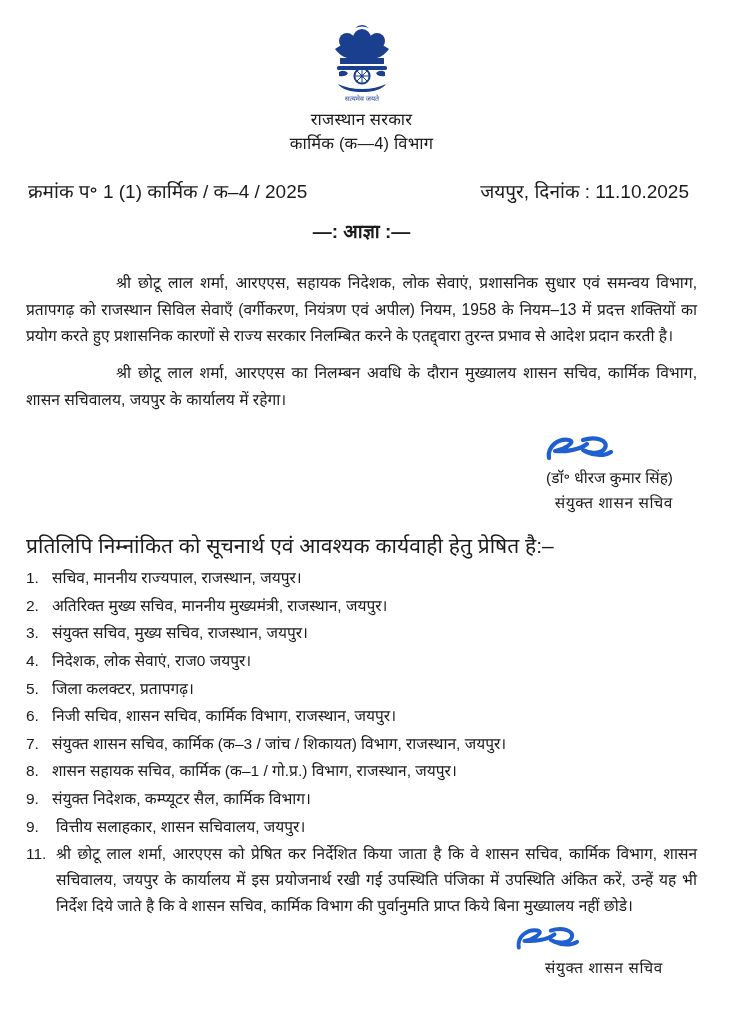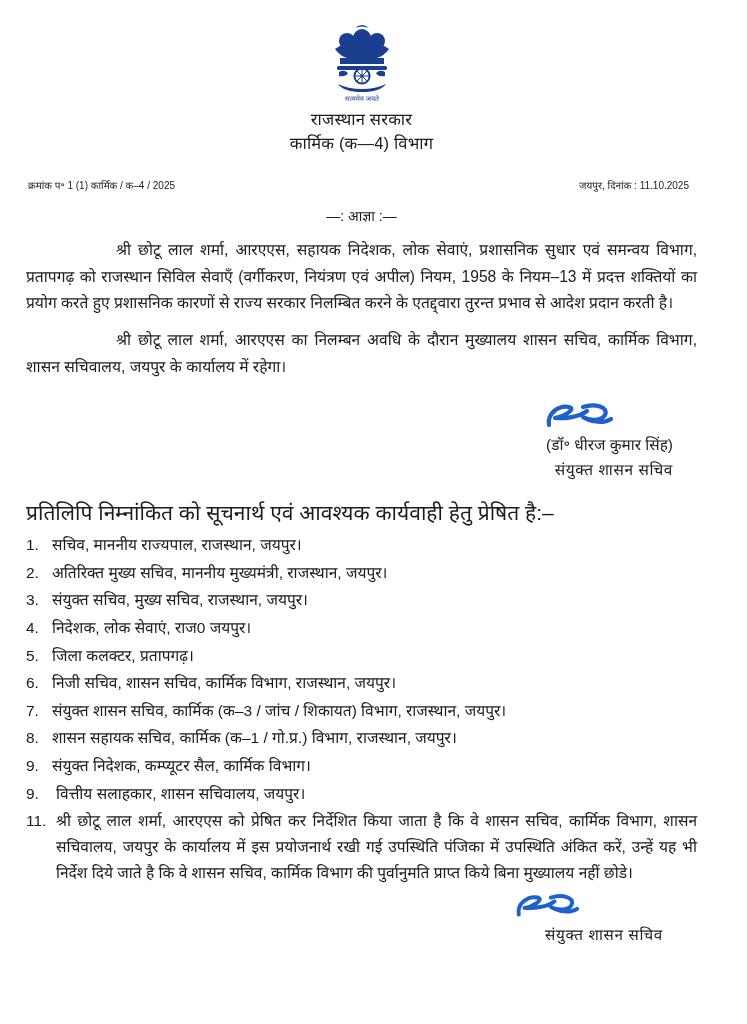--- a/index.html
+++ b/index.html
@@ -45,38 +45,39 @@
     font-size: 16.5px;
     letter-spacing: 0.2px;
   }
 
   
   .ref-row {
     display: flex;
     justify-content: space-between;
     align-items: baseline;
     margin-top: 22px;
-    font-size: 10px;
+    font-size: 19px;
     padding: 0 8px 0 2px;
   }
 
   
   .subject {
     text-align: center;
-    font-size: 14px;
+    font-size: 19px;
     margin-top: 14px;
+    font-weight: bold;
   }
 
   
   .para {
     font-size: 15.6px;
     line-height: 1.72;
     text-align: justify;
     text-justify: inter-word;
-    margin-top: 12px;
+    margin-top: 26px;
   }
   .para.first { text-indent: 90px; }
   .para.second { text-indent: 90px; margin-top: 10px; }
 
   
   .sign-block {
     margin-top: 18px;
     text-align: right;
     padding-right: 24px;
     font-size: 15.4px;

